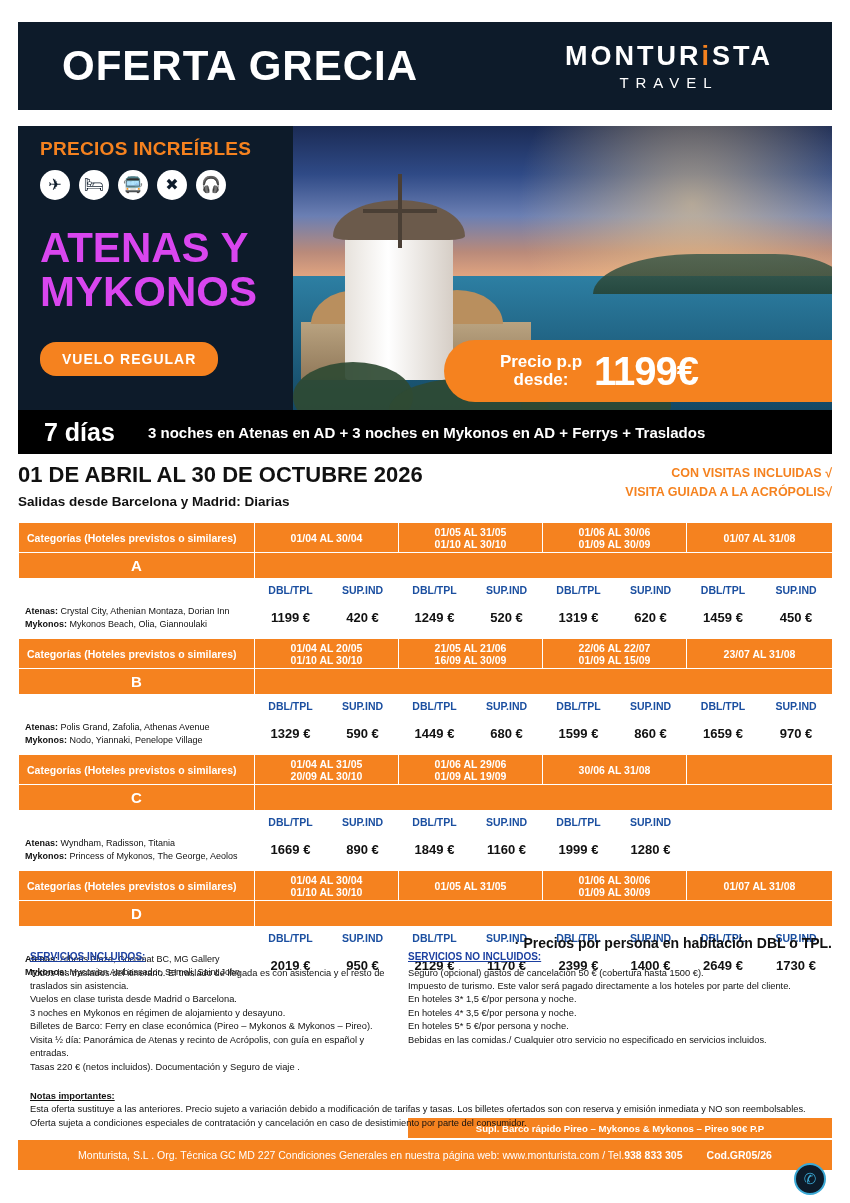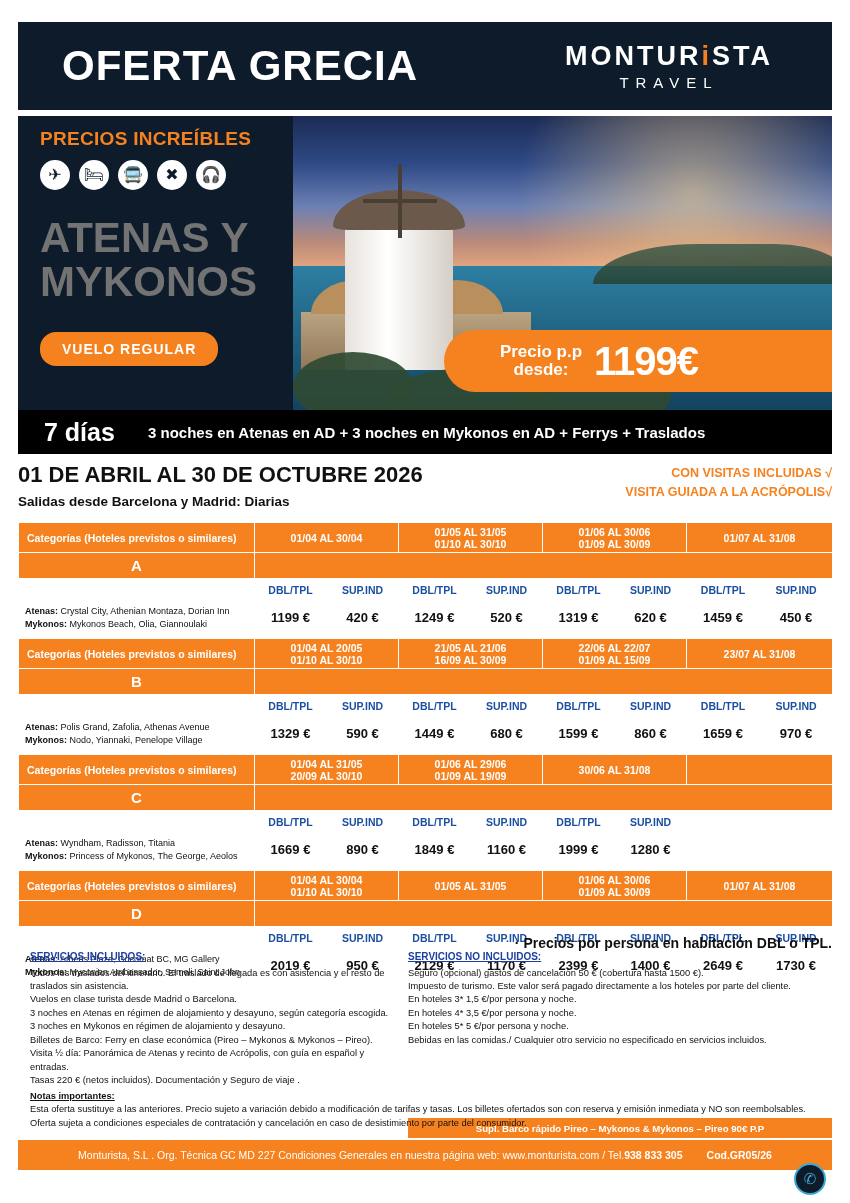--- a/index.html
+++ b/index.html
@@ -34,37 +34,37 @@
     color:#ffffff; font-size:27px; font-weight:bold; letter-spacing:3px;
     white-space:nowrap;
   }
   .brand-name .dot-i { color:#f5821f; }
   .brand-sub {
     color:#ffffff; font-size:15px; letter-spacing:7px; margin-top:2px;
   }
 
   
   .hero {
-    position:absolute; left:18px; top:116px; width:814px; height:300px;
+    position:absolute; left:18px; top:126px; width:814px; height:300px;
     background:#0d1b2a;
     overflow:hidden;
   }
   .hero-left { position:absolute; left:0; top:0; width:275px; height:300px; padding:12px 0 0 22px; }
   .precios {
     color:#f5821f; font-size:19px; font-weight:bold; letter-spacing:.3px;
   }
   .icon-row { margin-top:10px; display:flex; gap:9px; align-items:center; }
   .icon-circle {
     width:30px; height:30px; border-radius:50%;
     background:#ffffff; color:#0d1b2a;
     display:flex; align-items:center; justify-content:center;
     font-size:16px; line-height:1;
   }
   .hero-dest {
-    margin-top:26px; color:#737373; font-size:42px; font-weight:bold; line-height:1.05;
+    margin-top:26px; color:#d946ef; font-size:42px; font-weight:bold; line-height:1.05;
   }
   .vuelo-pill {
     margin-top:28px;
     display:inline-block;
     background:#f5821f; color:#ffffff;
     font-size:14px; font-weight:bold; letter-spacing:1px;
     padding:9px 22px; border-radius:16px;
   }
   .hero-photo {
     position:absolute; left:275px; top:0; width:539px; height:300px;
@@ -512,21 +512,20 @@
       </tbody>
   </table>
 
   <div class="foot-note">· Precios por persona en habitación DBL o TPL.</div>
 
   <div class="services-left">
     <span class="svc-title">SERVICIOS INCLUIDOS:</span>
     <div id="svc-inc-list">
         <div>Todos los traslados del itinerario. El traslado de llegada es con asistencia y el resto de traslados sin asistencia.</div>
         <div>Vuelos en clase turista desde Madrid o Barcelona.</div>
-        <div>3 noches en Atenas en régimen de alojamiento y desayuno, según categoría escogida.</div>
         <div>3 noches en Mykonos en régimen de alojamiento y desayuno.</div>
         <div>Billetes de Barco: Ferry en clase económica (Pireo – Mykonos &amp; Mykonos – Pireo).</div>
         <div>Visita ½ día: Panorámica de Atenas y recinto de Acrópolis, con guía en español y entradas.</div>
         <div>Tasas 220 € (netos incluidos). Documentación  y Seguro de viaje .</div>
       </div>
   </div>
 
   <div class="services-right">
     <span class="svc-title">SERVICIOS NO INCLUIDOS:</span>
     <div id="svc-exc-list">

